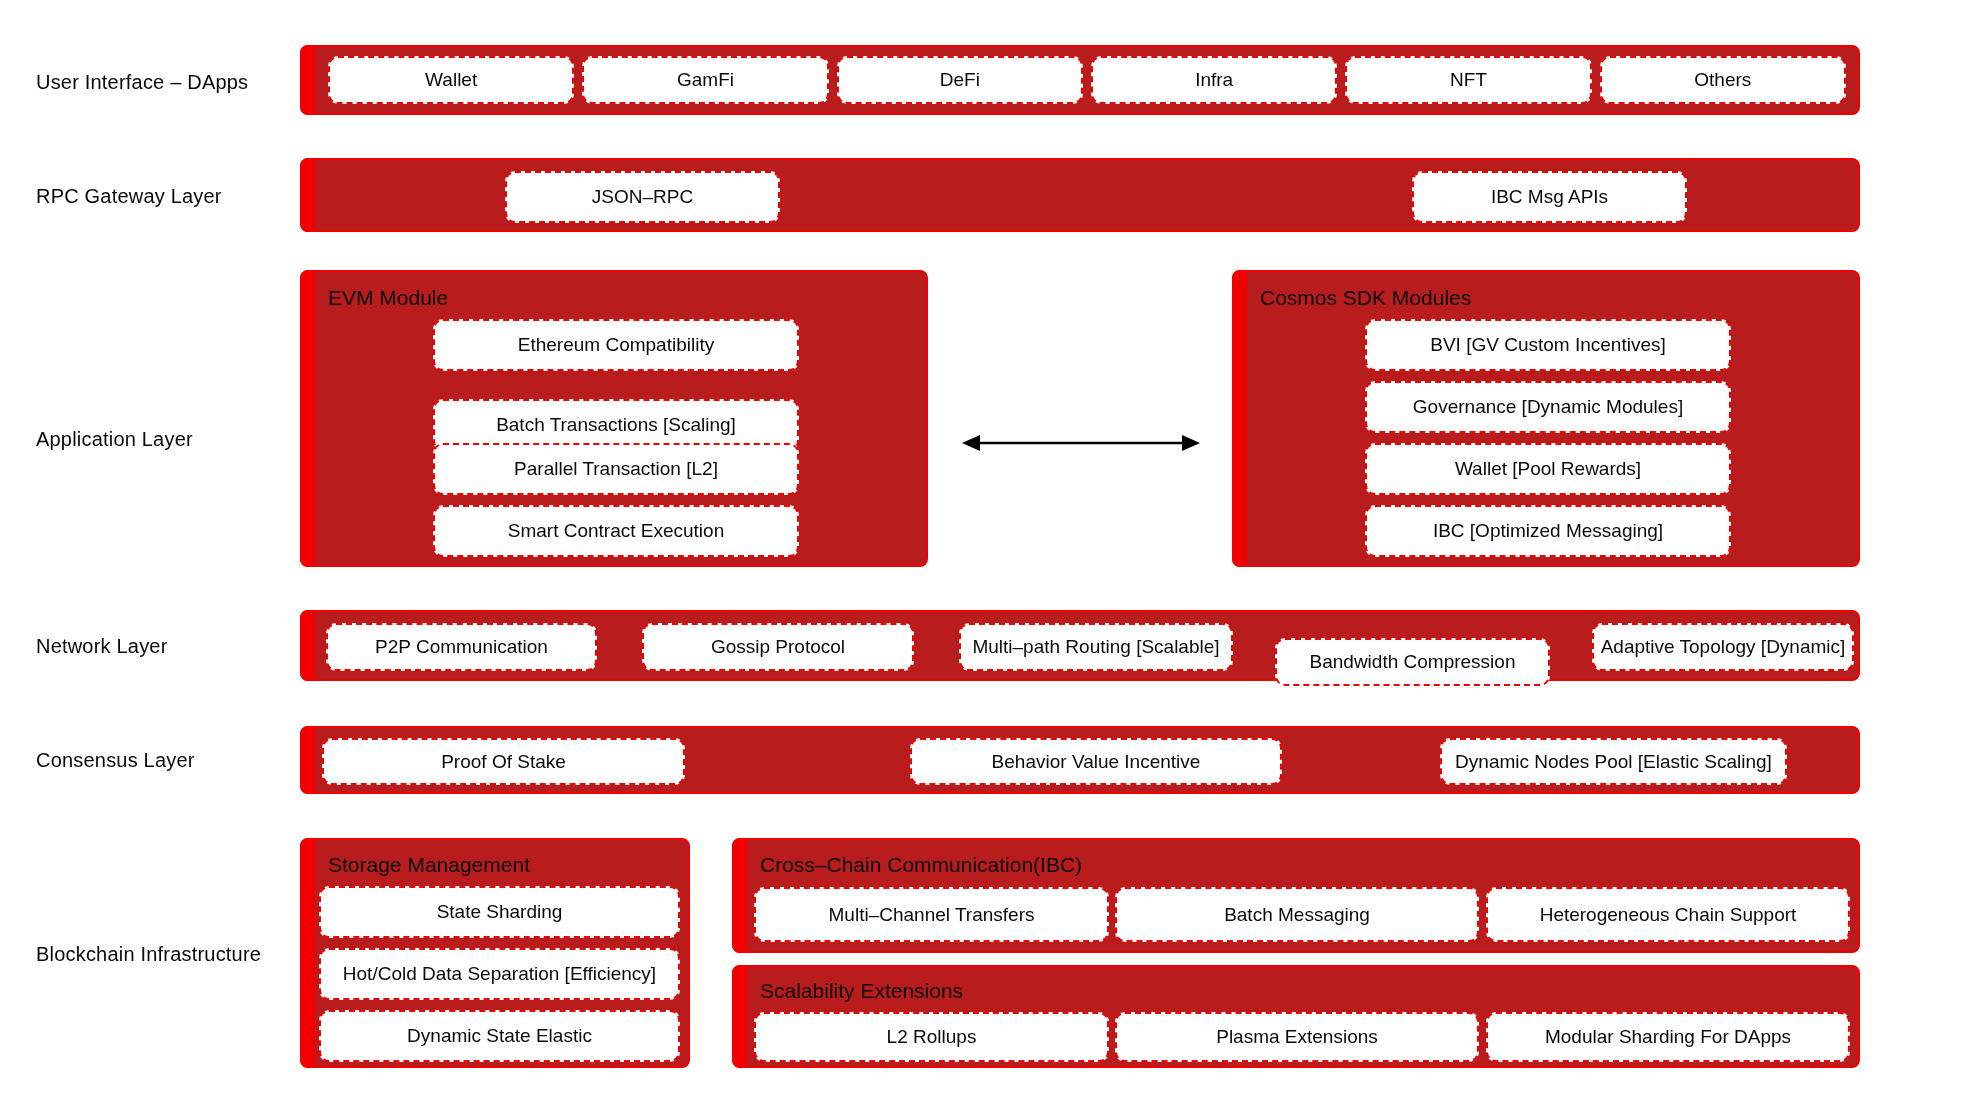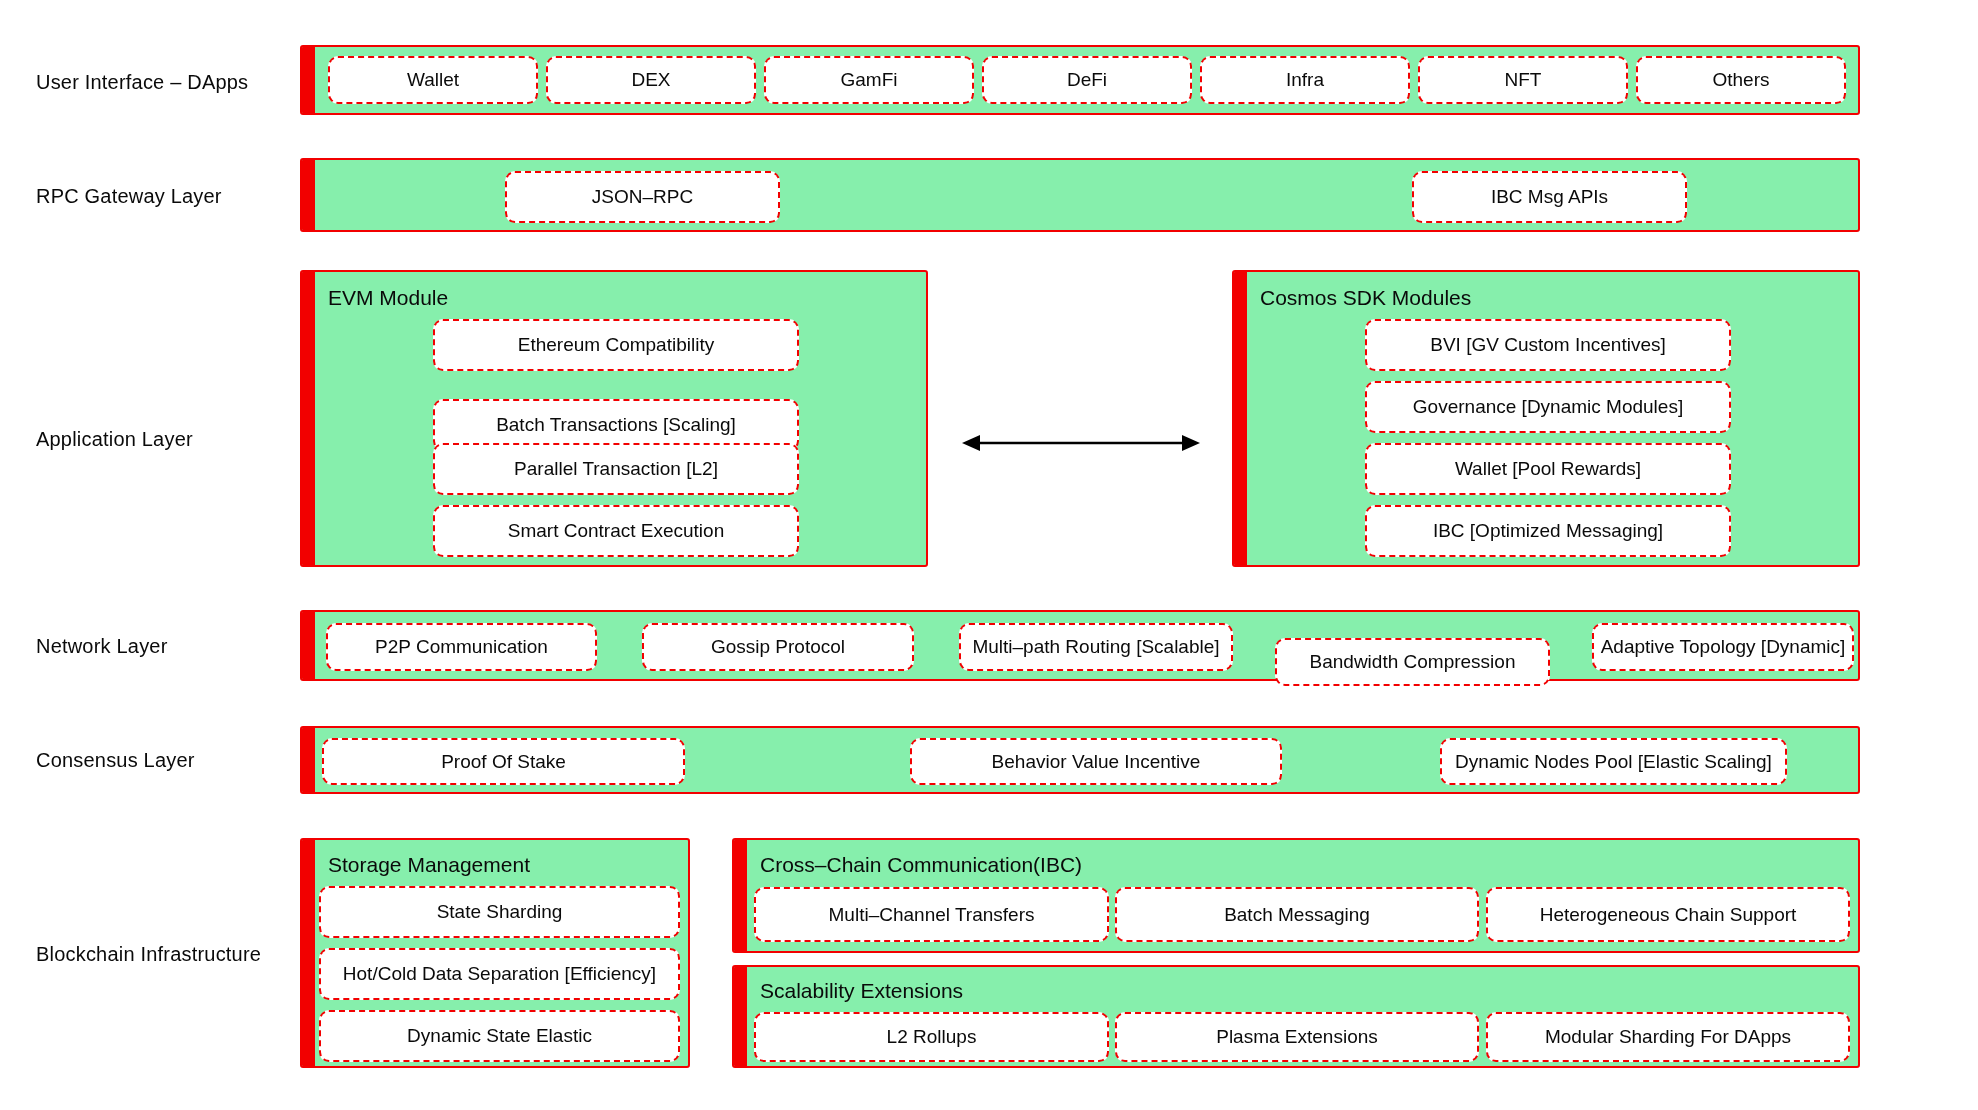--- a/index.html
+++ b/index.html
@@ -19,23 +19,23 @@
     position:absolute;
     left:26px;
     font-size:20px;
     color:var(--ink);
     white-space:nowrap;
     letter-spacing:0.2px;
     margin-left:10px;
   }
   .frame{
     position:absolute;
-    background:#86efac;
+    background:#b91c1c;
     border:2px solid var(--red);
-    border-radius:3px;
+    border-radius:8px;
     box-sizing:border-box;
   }
   .bar{
     position:absolute;
     left:-2px;top:-2px;bottom:-2px;
     width:15px;
     background:var(--red);
     border-radius:8px 0 0 8px;
   }
   .frame-title{
@@ -73,21 +73,20 @@
   <div class="layer-label" style="top:185px">RPC Gateway Layer</div>
   <div class="layer-label" style="top:428px">Application Layer</div>
   <div class="layer-label" style="top:635px">Network Layer</div>
   <div class="layer-label" style="top:749px">Consensus Layer</div>
   <div class="layer-label" style="top:943px">Blockchain Infrastructure</div>
 
   <div class="frame" style="left:300px;top:45px;width:1560px;height:70px">
     <div class="bar"></div>
     <div class="hrow">
       <div class="dbox">Wallet</div>
-      <div class="dbox">DEX</div>
       <div class="dbox">GamFi</div>
       <div class="dbox">DeFi</div>
       <div class="dbox">Infra</div>
       <div class="dbox">NFT</div>
       <div class="dbox">Others</div>
     </div>
   </div>
 
   <div class="frame" style="left:300px;top:158px;width:1560px;height:74px">
     <div class="bar"></div>

